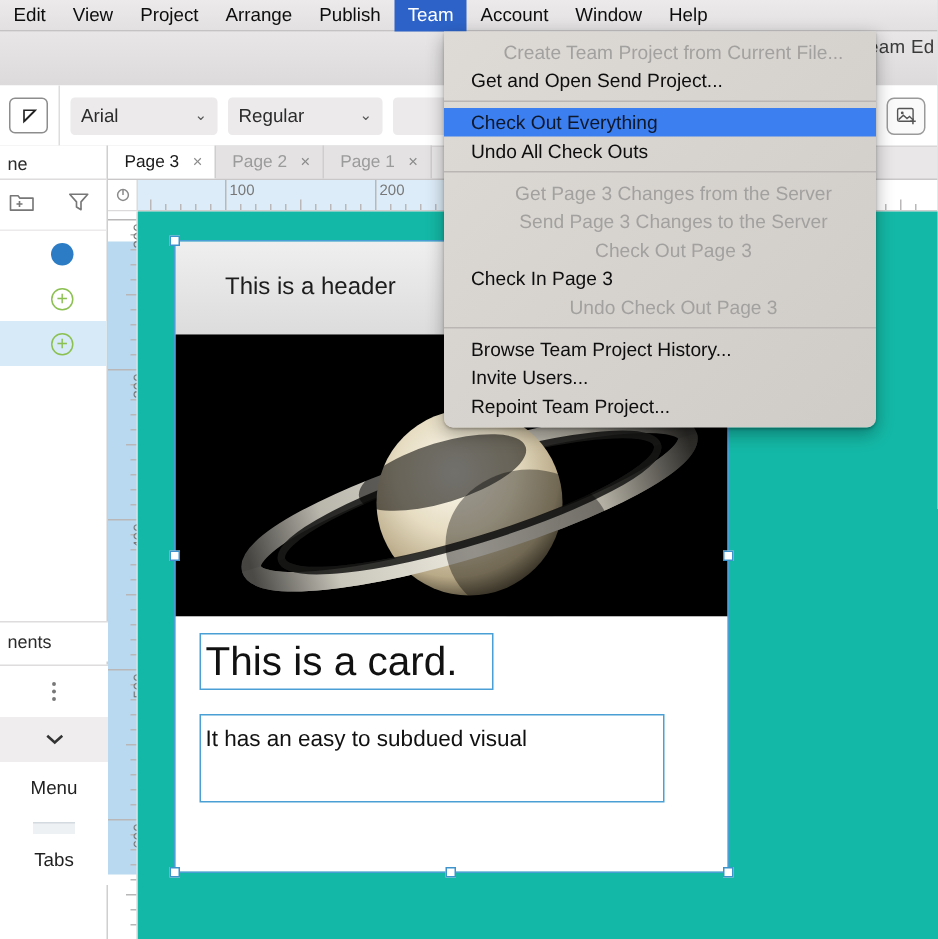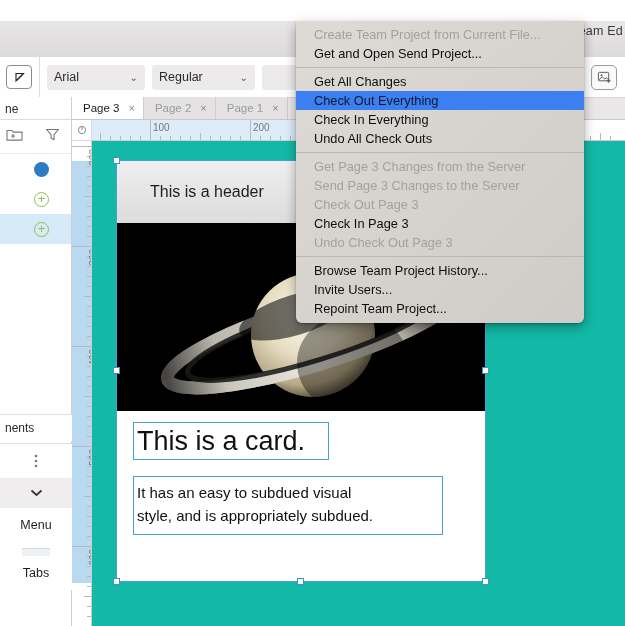--- a/index.html
+++ b/index.html
@@ -178,33 +178,44 @@
     background: linear-gradient(135deg,#dedbd7 0%, #d7d4d0 45%, #cfccc8 100%);
     border-radius: 0 0 6px 6px;
     box-shadow: 0 4px 12px rgba(0,0,0,.33), 0 1px 2px rgba(0,0,0,.25);
     padding: 4px 0 5px 0;
     font-size: 12.8px;
   }
   .dd-item {
     height: 19px; line-height: 19px; padding-left: 18px; color: #0e0e0e;
     white-space: nowrap;
   }
-  .dd-item.disabled { color: #a3a19f; }
+  .dd-item.disabled { color: #a3a19f; text-align: center; }
   .dd-item.sel { background: #3b7ff0; color: #0f172a; }
   .dd-sep { height:1px; background:#b9b6b3; margin:4px 0 4px 0; }
 </style>
 </head>
 <body>
 
 <div id="app">
 
   <div class="winchrome">
     <div class="titleright">eam Ed</div>
   </div>
 
+  <div class="menubar" id="menubar">
+      <div class="mi">Edit</div>
+      <div class="mi">View</div>
+      <div class="mi">Project</div>
+      <div class="mi">Arrange</div>
+      <div class="mi">Publish</div>
+      <div class="mi active">Team</div>
+      <div class="mi">Account</div>
+      <div class="mi">Window</div>
+      <div class="mi">Help</div>
+    </div>
 
   <div class="toolbar">
     <div class="tool-btn">
       <svg width="13" height="13" viewBox="0 0 13 13">
           <path d="M10.5 2.5 L3 2.5 L3 10 Z" fill="none" stroke="#222" stroke-width="1.1"></path>
           <path d="M10.2 2.8 L3.4 9.6" stroke="#222" stroke-width="1.1"></path>
         </svg>
     </div>
     <div class="tool-sep"></div>
     <div class="combo font">
@@ -465,42 +476,39 @@
           <ellipse cx="236" cy="140" rx="56" ry="50" fill="#000" opacity=".38"></ellipse>
         </svg>
       </div>
 
       <div class="card-body">
         <div class="txt-title">
           <span>This is a card.</span>
         </div>
         <div class="txt-body">
           <div>It has an easy to subdued visual</div>
-          <div>style, and is appropriately subdued.</div>
         </div>
       </div>
     </div>
 
     <div class="sel-frame"></div>
     <div class="handle" style="left:21px;  top:16px;"></div>
     <div class="handle" style="left:205px; top:16px;"></div>
     <div class="handle" style="left:21px;  top:226px;"></div>
     <div class="handle" style="left:390px; top:226px;"></div>
     <div class="handle" style="left:21px;  top:437px;"></div>
     <div class="handle" style="left:205px; top:437px;"></div>
     <div class="handle" style="left:390px; top:437px;"></div>
   </div>
 
   <div class="dropdown" id="dropdown">
       <div class="dd-item disabled">Create Team Project from Current File...</div>
       <div class="dd-item">Get and Open Send Project...</div>
       <div class="dd-sep"></div>
-      <div class="dd-item">Get All Changes</div>
       <div class="dd-item sel">Check Out Everything</div>
-      <div class="dd-item">Check In Everything</div>
       <div class="dd-item">Undo All Check Outs</div>
       <div class="dd-sep"></div>
       <div class="dd-item disabled">Get Page 3 Changes from the Server</div>
       <div class="dd-item disabled">Send Page 3 Changes to the Server</div>
       <div class="dd-item disabled">Check Out Page 3</div>
       <div class="dd-item">Check In Page 3</div>
       <div class="dd-item disabled">Undo Check Out Page 3</div>
       <div class="dd-sep"></div>
       <div class="dd-item">Browse Team Project History...</div>
       <div class="dd-item">Invite Users...</div>

